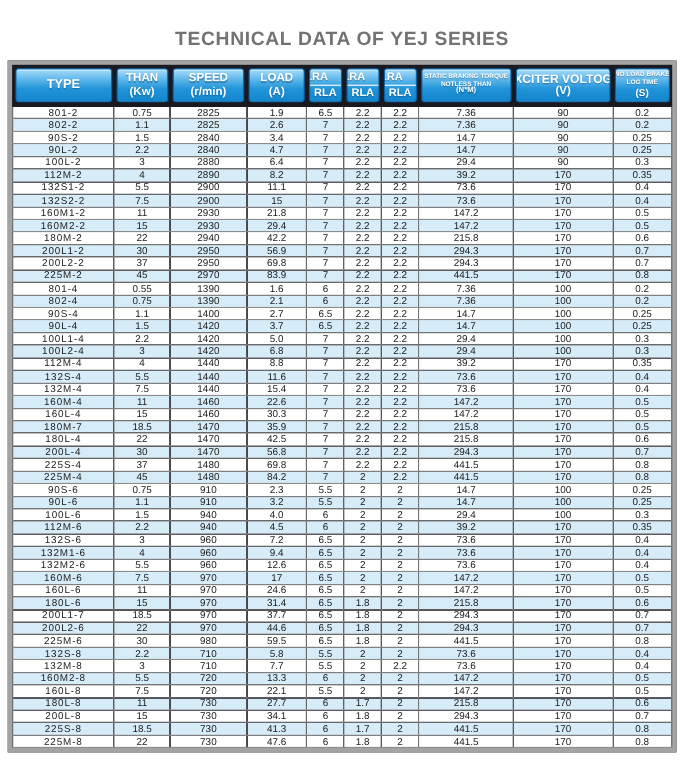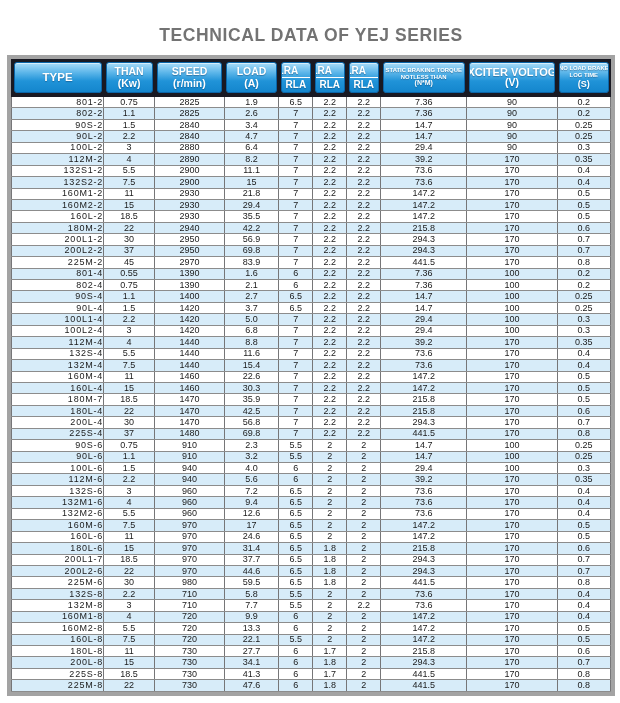--- a/index.html
+++ b/index.html
@@ -82,21 +82,21 @@
     text-align:center;
     color:#1a1a1a;
     border:1px solid #8c8c8c;
     border-left:1px solid #767678;
     border-right:1px solid #767678;
     white-space:nowrap;
     overflow:hidden;
   }
   tbody tr { background:#ffffff; }
   tbody tr:nth-child(even) { background:#d7ecf9; }
-  tbody td.type-cell { letter-spacing:0.8px;text-align:right; }
+  tbody td.type-cell { letter-spacing:0.8px; }
 </style>
 </head>
 <body>
 
 <div class="page">
   <h1 class="title">TECHNICAL DATA OF YEJ SERIES</h1>
   <div class="table-frame">
     <table class="yej">
       <colgroup id="cols">
           <col class="c0">
@@ -290,32 +290,20 @@
             <td class="">2930</td>
             <td class="">29.4</td>
             <td class="">7</td>
             <td class="">2.2</td>
             <td class="">2.2</td>
             <td class="">147.2</td>
             <td class="">170</td>
             <td class="">0.5</td>
           </tr>
           <tr>
-            <td class="type-cell">160L-2</td>
-            <td class="">18.5</td>
-            <td class="">2930</td>
-            <td class="">35.5</td>
-            <td class="">7</td>
-            <td class="">2.2</td>
-            <td class="">2.2</td>
-            <td class="">147.2</td>
-            <td class="">170</td>
-            <td class="">0.5</td>
-          </tr>
-          <tr>
             <td class="type-cell">180M-2</td>
             <td class="">22</td>
             <td class="">2940</td>
             <td class="">42.2</td>
             <td class="">7</td>
             <td class="">2.2</td>
             <td class="">2.2</td>
             <td class="">215.8</td>
             <td class="">170</td>
             <td class="">0.6</td>
@@ -530,20 +518,32 @@
             <td class="">1480</td>
             <td class="">69.8</td>
             <td class="">7</td>
             <td class="">2.2</td>
             <td class="">2.2</td>
             <td class="">441.5</td>
             <td class="">170</td>
             <td class="">0.8</td>
           </tr>
           <tr>
+            <td class="type-cell">225M-4</td>
+            <td class="">45</td>
+            <td class="">1480</td>
+            <td class="">84.2</td>
+            <td class="">7</td>
+            <td class="">2</td>
+            <td class="">2.2</td>
+            <td class="">441.5</td>
+            <td class="">170</td>
+            <td class="">0.8</td>
+          </tr>
+          <tr>
             <td class="type-cell">90S-6</td>
             <td class="">0.75</td>
             <td class="">910</td>
             <td class="">2.3</td>
             <td class="">5.5</td>
             <td class="">2</td>
             <td class="">2</td>
             <td class="">14.7</td>
             <td class="">100</td>
             <td class="">0.25</td>
@@ -569,21 +569,21 @@
             <td class="">2</td>
             <td class="">2</td>
             <td class="">29.4</td>
             <td class="">100</td>
             <td class="">0.3</td>
           </tr>
           <tr>
             <td class="type-cell">112M-6</td>
             <td class="">2.2</td>
             <td class="">940</td>
-            <td class="">5.6</td>
+            <td class="">4.5</td>
             <td class="">6</td>
             <td class="">2</td>
             <td class="">2</td>
             <td class="">39.2</td>
             <td class="">170</td>
             <td class="">0.35</td>
           </tr>
           <tr>
             <td class="type-cell">132S-6</td>
             <td class="">3</td>
@@ -706,32 +706,20 @@
           </tr>
           <tr>
             <td class="type-cell">132M-8</td>
             <td class="">3</td>
             <td class="">710</td>
             <td class="">7.7</td>
             <td class="">5.5</td>
             <td class="">2</td>
             <td class="">2.2</td>
             <td class="">73.6</td>
-            <td class="">170</td>
-            <td class="">0.4</td>
-          </tr>
-          <tr>
-            <td class="type-cell">160M1-8</td>
-            <td class="">4</td>
-            <td class="">720</td>
-            <td class="">9.9</td>
-            <td class="">6</td>
-            <td class="">2</td>
-            <td class="">2</td>
-            <td class="">147.2</td>
             <td class="">170</td>
             <td class="">0.4</td>
           </tr>
           <tr>
             <td class="type-cell">160M2-8</td>
             <td class="">5.5</td>
             <td class="">720</td>
             <td class="">13.3</td>
             <td class="">6</td>
             <td class="">2</td>

